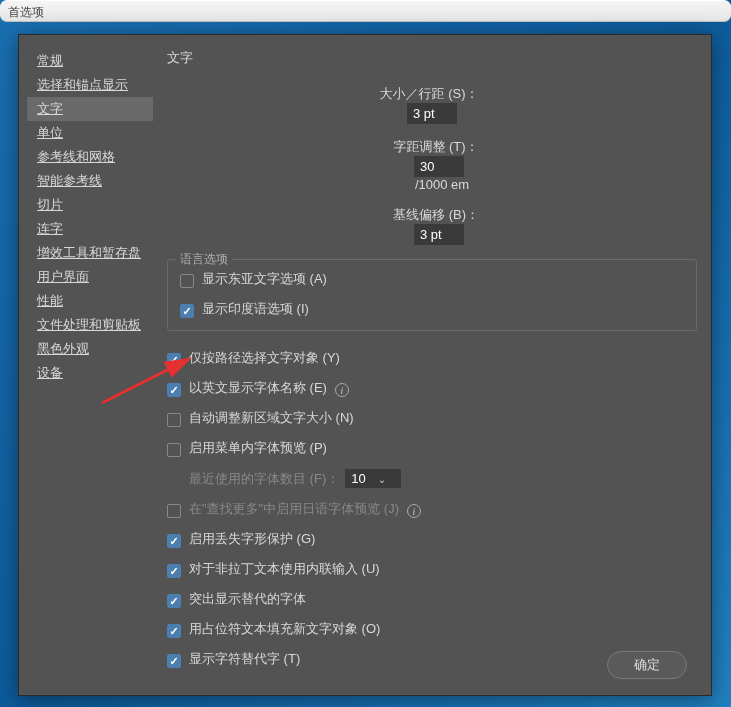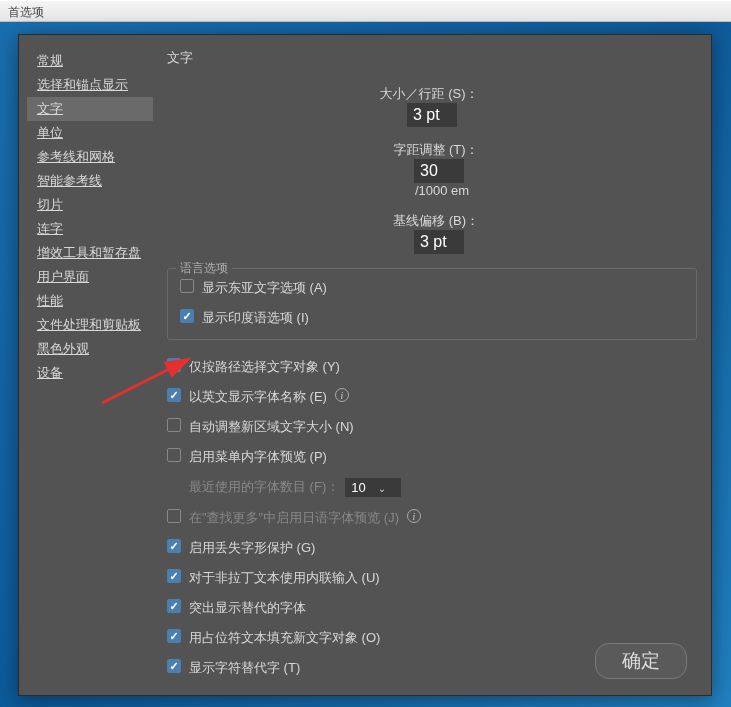--- a/index.html
+++ b/index.html
@@ -13,20 +13,21 @@
     }
     .titlebar {
       height: 22px;
       background: linear-gradient(to bottom, #f5f5f5, #e5e5e5);
       border-top: 1px solid #fff;
       border-bottom: 1px solid #c0c0c0;
       padding-left: 8px;
       line-height: 22px;
       color: #444;
       font-size: 12px;
+      border-radius: 7px;
     }
     .dialog {
       position: absolute;
       left: 18px; top: 34px;
       width: 694px; height: 662px;
       background: #535353;
       border: 1px solid #2a2a2a;
       box-shadow: 0 4px 20px rgba(0,0,0,0.4);
     }
     .sidebar {
@@ -65,21 +66,21 @@
     .form-label {
       color: #d8d8d8;
       margin-right: 6px;
     }
     .form-input {
       background: #3a3a3a;
       border: none;
       color: #fff;
       padding: 3px 6px;
       width: 50px;
-      font-size: 16px;
+      font-size: 13px;
     }
     .form-unit {
       color: #d8d8d8;
       margin-left: 6px;
     }
     .subsection {
       border: 1px solid #6a6a6a;
       border-radius: 3px;
       padding: 10px 12px 12px;
       margin-bottom: 18px;
@@ -90,21 +91,21 @@
       position: absolute;
       top: -9px;
       left: 8px;
       background: #535353;
       padding: 0 4px;
       color: #b0b0b0;
       font-size: 12px;
     }
     .checkbox-row {
       display: flex;
-      align-items: flex-start;
+      align-items: flex-end;
       margin-bottom: 12px;
       font-size: 13px;
     }
     .checkbox {
       width: 14px; height: 14px;
       border: 1px solid #888;
       border-radius: 2px;
       margin-right: 8px;
       display: inline-flex;
       align-items: center;
@@ -156,21 +157,21 @@
       bottom: 16px;
       right: 24px;
     }
     .btn {
       background: #5a5a5a;
       border: 1px solid #7a7a7a;
       border-radius: 14px;
       padding: 4px 26px;
       color: #ddd;
       cursor: pointer;
-      font-size: 19px;
+      font-size: 13px;
     }
     .arrow {
       position: absolute;
       left: 78px; top: 318px;
       pointer-events: none;
     }
   </style>
 </head>
 <body>
 

